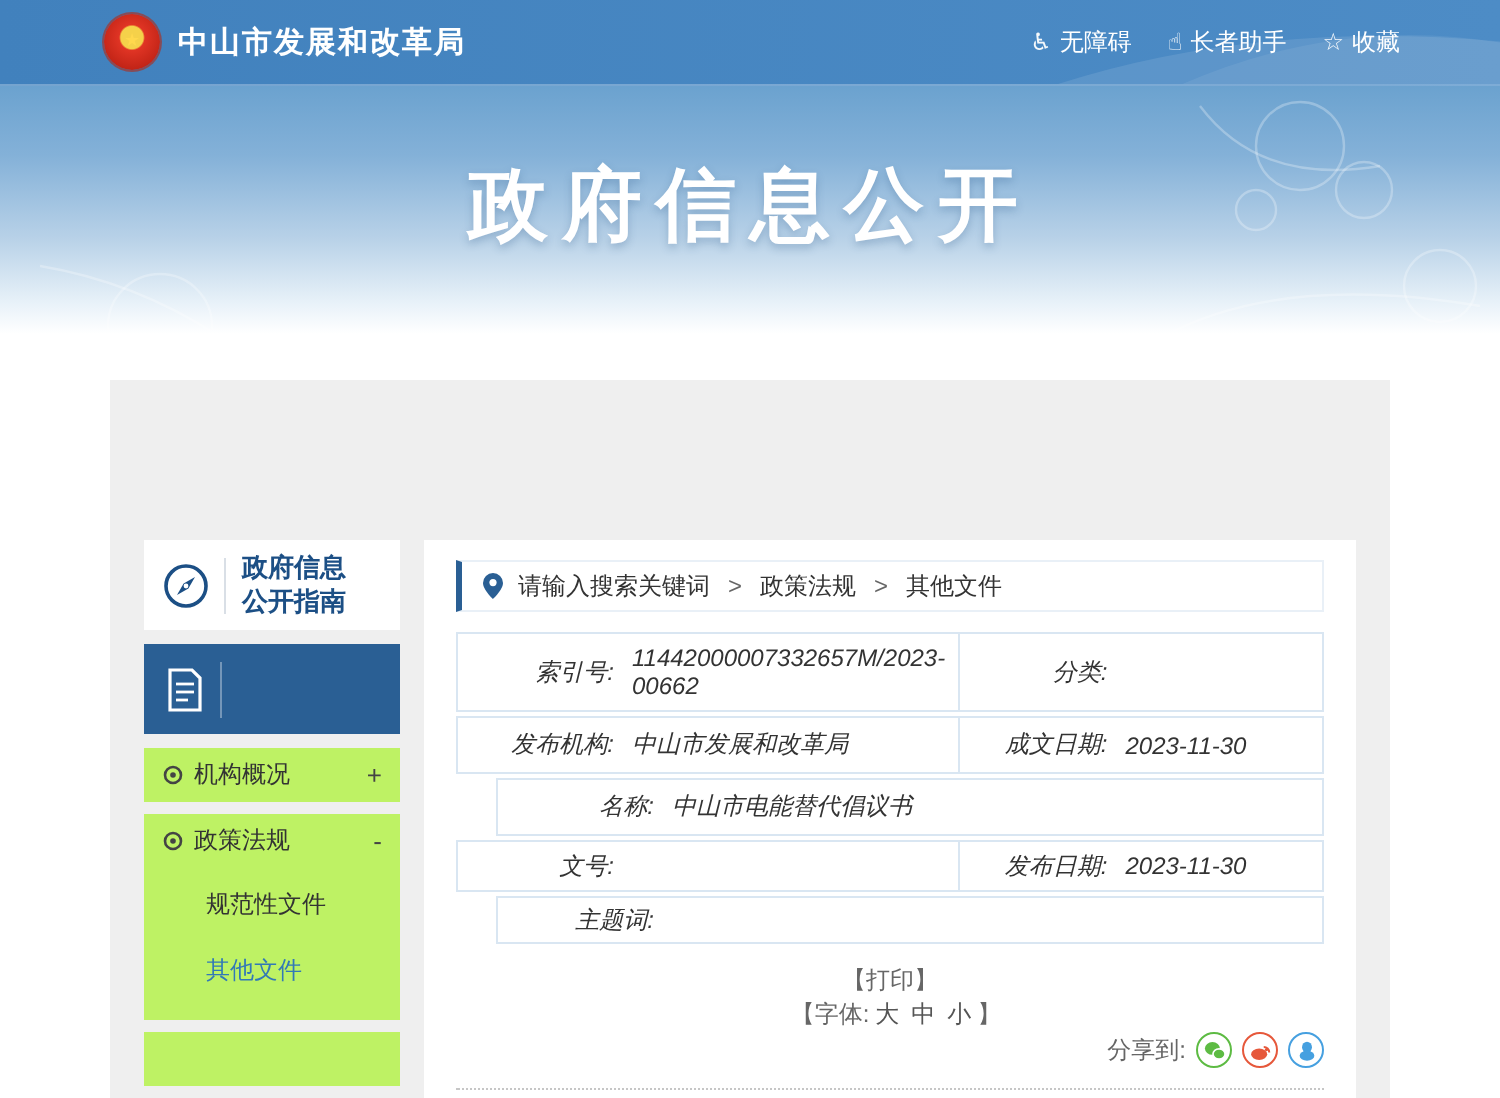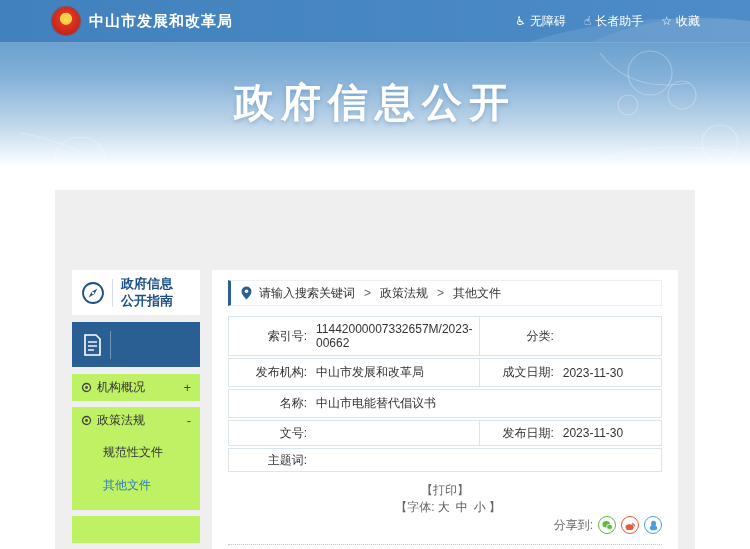--- a/index.html
+++ b/index.html
@@ -57,24 +57,24 @@
 
   
   .main { flex:1; background:#fff; padding:10px 16px 20px; min-height:260px; }
   .breadcrumb { display:flex; align-items:center; gap:7px; border:1px solid #e9f0f7; border-left:3px solid #2a5f94;
                 padding:0 0 0 10px; height:26px; font-size:12px; color:#333; }
   .crumb { cursor:pointer; }
   .crumb-sep { color:#666; margin:0 2px; }
 
   .meta-table { margin-top:10px; }
   .trow { display:flex; margin-bottom:2px; }
-  .tcell { border:1px solid #d9e6f2; display:flex; align-items:center; min-height:24px; background:#fff; }
+  .tcell { border:1px solid #d9e6f2; display:flex; align-items:center; min-height:24px; background:#fff;font-style:italic; }
   .tcell.left { flex:0 0 58%; }
   .tcell.right { flex:1; margin-left:-1px; }
-  .tcell.span { flex:1; }
+  .tcell.span { flex:1;margin-left:20px; }
   .cl { width:82px; flex:0 0 82px; text-align:right; font-size:12px; color:#333; padding-right:4px; }
   .tcell.right .cl { width:78px; flex:0 0 78px; }
   .cv { flex:1; font-size:12px; color:#333; padding:5px 6px 5px 5px; word-break:break-all; }
 
   .toolbar { display:flex; align-items:center; font-size:12px; color:#666; margin:10px 0 8px;flex-direction:column; }
   .tb-print { cursor:pointer; }
   .tb-font { margin-left:6px; display:flex; align-items:center; }
   .fsize { margin:0 3px; cursor:pointer; color:#555; }
   .tb-share { margin-left:auto; display:flex; align-items:center; gap:5px; }
   .share-circle { width:18px; height:18px; border-radius:50%; border:1px solid; display:flex; align-items:center; justify-content:center; cursor:pointer; background:#fff; }

